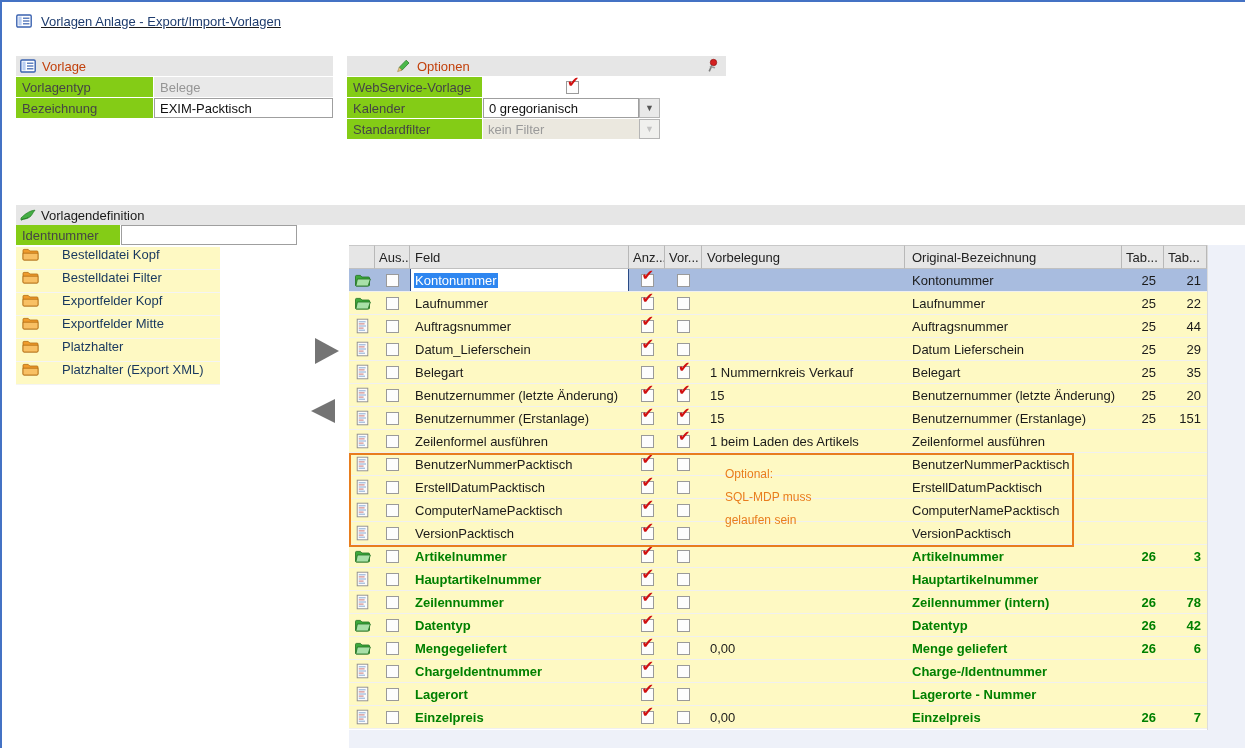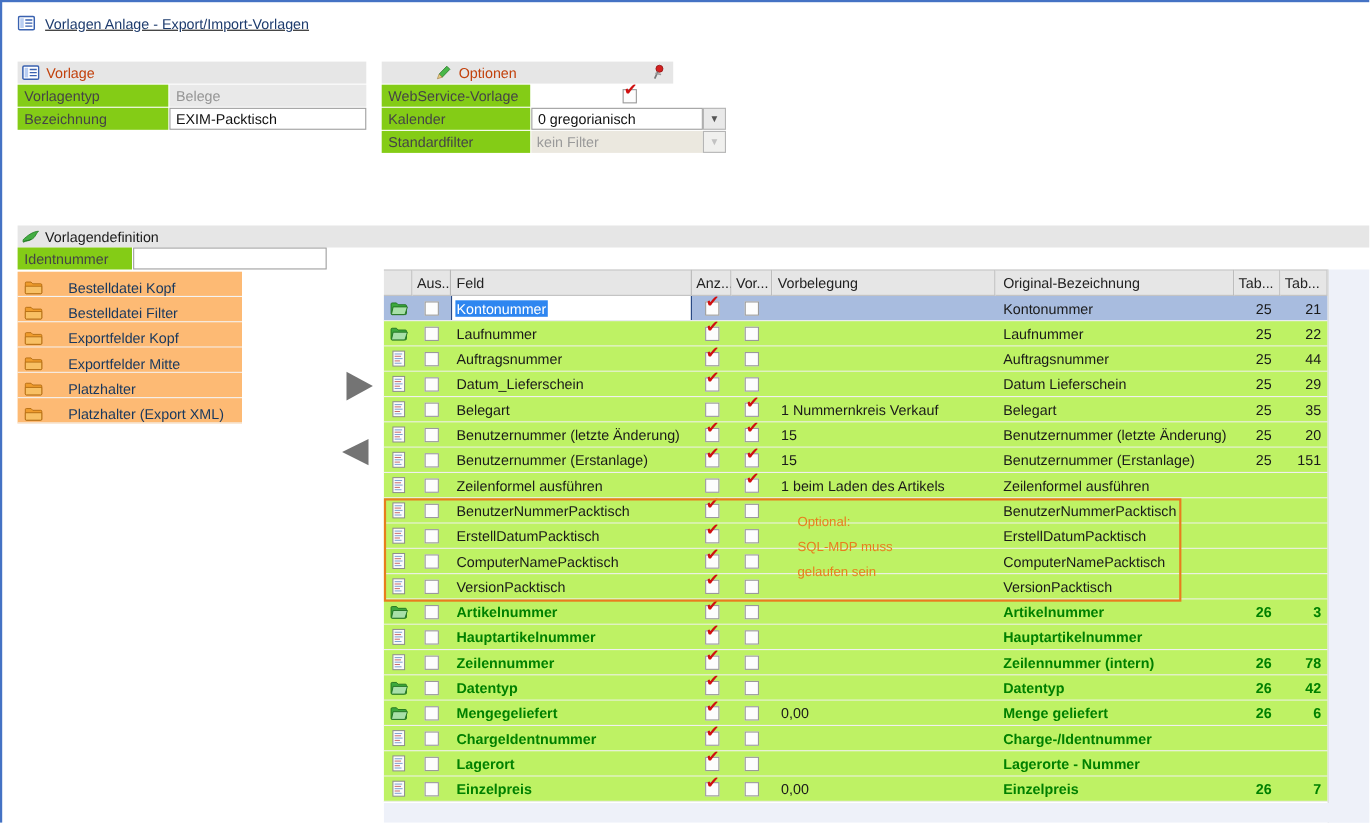--- a/index.html
+++ b/index.html
@@ -11,21 +11,21 @@
   
   .titlebar { position:absolute; left:14px; top:11px; display:flex; align-items:center; gap:9px;text-decoration:underline; }
   .title-text { color:#1e3c6e; font-size:13px; }
 
   .icon16 { width:16px; height:16px; display:inline-block; flex:0 0 16px; }
 
   
   .grp-header { position:absolute; height:20px; background:#e6e6e6; display:flex; align-items:center; gap:6px; padding-left:4px; }
   .grp-header .gtitle { color:#c2410c; }
   .vorlage-header { left:14px; top:54px; width:317px; }
-  .optionen-header { left:345px; top:54px; width:265px;padding-left:48px; }
+  .optionen-header { left:345px; top:54px; width:379px;padding-left:48px; }
   .pin { position:absolute; right:6px; top:2px; width:16px; height:16px; }
 
   .lblcell { position:absolute; height:20px; background:#84cc16; color:#454545; display:flex; align-items:center; padding-left:6px; }
   .valcell-dis { position:absolute; height:20px; background:#e9e9e9; color:#959595; display:flex; align-items:center; padding-left:6px; }
   .inputbox { position:absolute; height:20px; background:#fff; border:1px solid #9f9f9f; color:#111;
               display:flex; align-items:center; padding-left:5px; }
   .valcell-white { position:absolute; height:20px; background:#fff; display:flex; align-items:center; justify-content:center; }
   .valcell-beige { position:absolute; height:20px; background:#ebe8df; color:#9a9a9a; display:flex; align-items:center; padding-left:5px; }
   .ddbtn { position:absolute; width:21px; height:20px; background:#e9e9e9; border:1px solid #b5b5b5;
            display:flex; align-items:center; justify-content:center; font-size:9px; color:#555; }
@@ -37,36 +37,36 @@
 
   
   .defbar { position:absolute; left:14px; top:203px; width:1231px; height:20px; background:#e6e6e6;
             display:flex; align-items:center; gap:5px; padding-left:4px; }
 
   .such-label { left:14px; top:223px; width:104px; }
   .such-input { left:119px; top:223px; width:176px; }
 
   
   .folderlist { position:absolute; left:14px; top:245px; width:204px; }
-  .folder-item { height:23px; display:flex; align-items:flex-end; background:#fdba74; border-bottom:1px solid #f4f4f4; }
+  .folder-item { height:23px; display:flex; align-items:flex-start; background:#fef9c3; border-bottom:1px solid #f4f4f4; }
   .ficon { width:17px; height:15px; margin-left:6px; flex:0 0 17px; }
   .flabel { margin-left:23px; color:#17375e; }
 
   
   .arrow-right { position:absolute; left:313px; top:336px; width:0; height:0;
                  border-left:24px solid #747474; border-top:13px solid transparent; border-bottom:13px solid transparent; }
   .arrow-left  { position:absolute; left:309px; top:397px; width:0; height:0;
                  border-right:24px solid #747474; border-top:12px solid transparent; border-bottom:12px solid transparent; }
 
   
   .tbl { position:absolute; left:347px; top:243px; width:858px; }
   .thead { display:flex; height:24px; }
   .th { background:#e6e6e6; border-right:1px solid #b8b8b8; border-top:1px solid #c8c8c8; border-bottom:1px solid #c0c0c0;
         display:flex; align-items:center; padding-left:4px; color:#222; overflow:hidden; white-space:nowrap; }
-  .trow { display:flex; height:23px; align-items:center; background:#bef264; border-bottom:1px solid #f0f0f0; }
+  .trow { display:flex; height:23px; align-items:center; background:#fef9c3; border-bottom:1px solid #f0f0f0; }
   .trow.selected { background:#a8bcdf; }
   .trow.green .c-feld, .trow.green .c-orig, .trow.green .c-tab1, .trow.green .c-tab2 { color:#008000; font-weight:700; }
   .c { overflow:hidden; white-space:nowrap; display:flex; align-items:center; height:100%; }
   .c-icon { width:26px; justify-content:center; }
   .c-aus  { width:35px; justify-content:center; }
   .c-feld { width:219px; padding-left:5px; position:relative; }
   .c-anz  { width:36px; justify-content:center; }
   .c-vor  { width:37px; justify-content:center; }
   .c-vorb { width:203px; padding-left:8px; }
   .c-orig { width:217px; padding-left:7px; }

